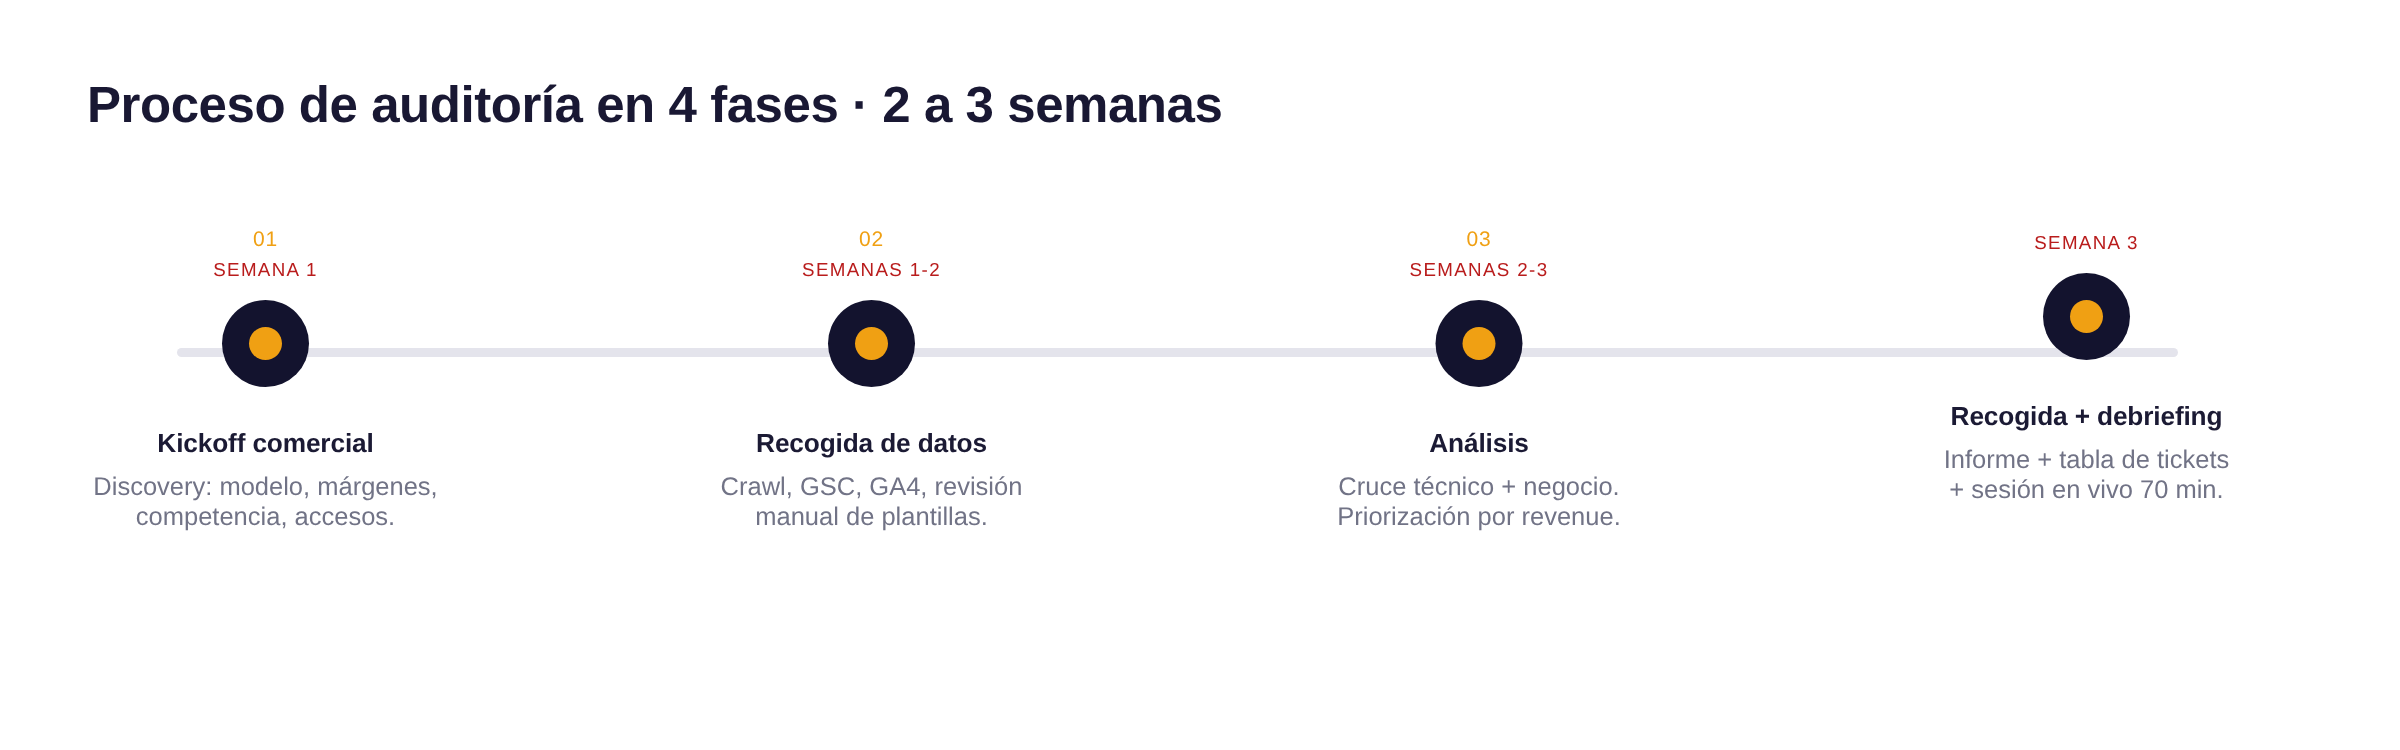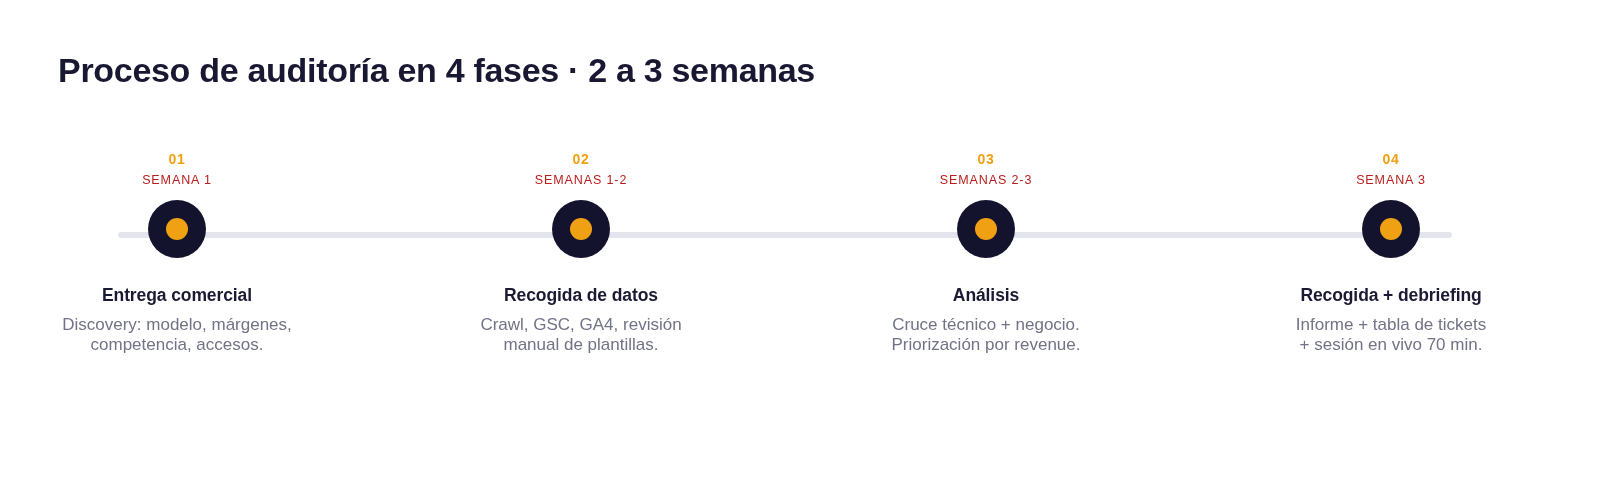--- a/index.html
+++ b/index.html
@@ -52,21 +52,21 @@
   .step {
     position: absolute;
     top: 0;
     width: 300px;
     margin-left: -150px;
     text-align: center;
   }
 
   .step-number {
     font-size: 14px;
-    font-weight: bold;
+    font-weight: normal;
     letter-spacing: 0.6px;
     line-height: 18px;
     color: #f0a013;
   }
 
   .step-week {
     margin-top: 4px;
     font-size: 12.5px;
     font-weight: normal;
     letter-spacing: 0.9px;
@@ -131,21 +131,21 @@
   <div id="timeline-track"></div>
   <div id="steps-container">
       <div class="step" style="left: 177px;">
         <div class="step-number">01</div>
         <div class="step-week">SEMANA 1</div>
         <div class="node-wrap">
           <div class="node">
             <div class="node-dot"></div>
           </div>
         </div>
-        <div class="step-title">Entrega comercial</div>
+        <div class="step-title">Kickoff comercial</div>
         <div class="step-desc">Discovery: modelo, márgenes,
 competencia, accesos.</div>
       </div>
       <div class="step" style="left: 581px;">
         <div class="step-number">02</div>
         <div class="step-week">SEMANAS 1-2</div>
         <div class="node-wrap">
           <div class="node">
             <div class="node-dot"></div>
           </div>
@@ -160,21 +160,20 @@
         <div class="node-wrap">
           <div class="node">
             <div class="node-dot"></div>
           </div>
         </div>
         <div class="step-title">Análisis</div>
         <div class="step-desc">Cruce técnico + negocio.
 Priorización por revenue.</div>
       </div>
       <div class="step" style="left: 1391px;">
-        <div class="step-number">04</div>
         <div class="step-week">SEMANA 3</div>
         <div class="node-wrap">
           <div class="node">
             <div class="node-dot"></div>
           </div>
         </div>
         <div class="step-title">Recogida + debriefing</div>
         <div class="step-desc">Informe + tabla de tickets
 + sesión en vivo 70 min.</div>
       </div>

